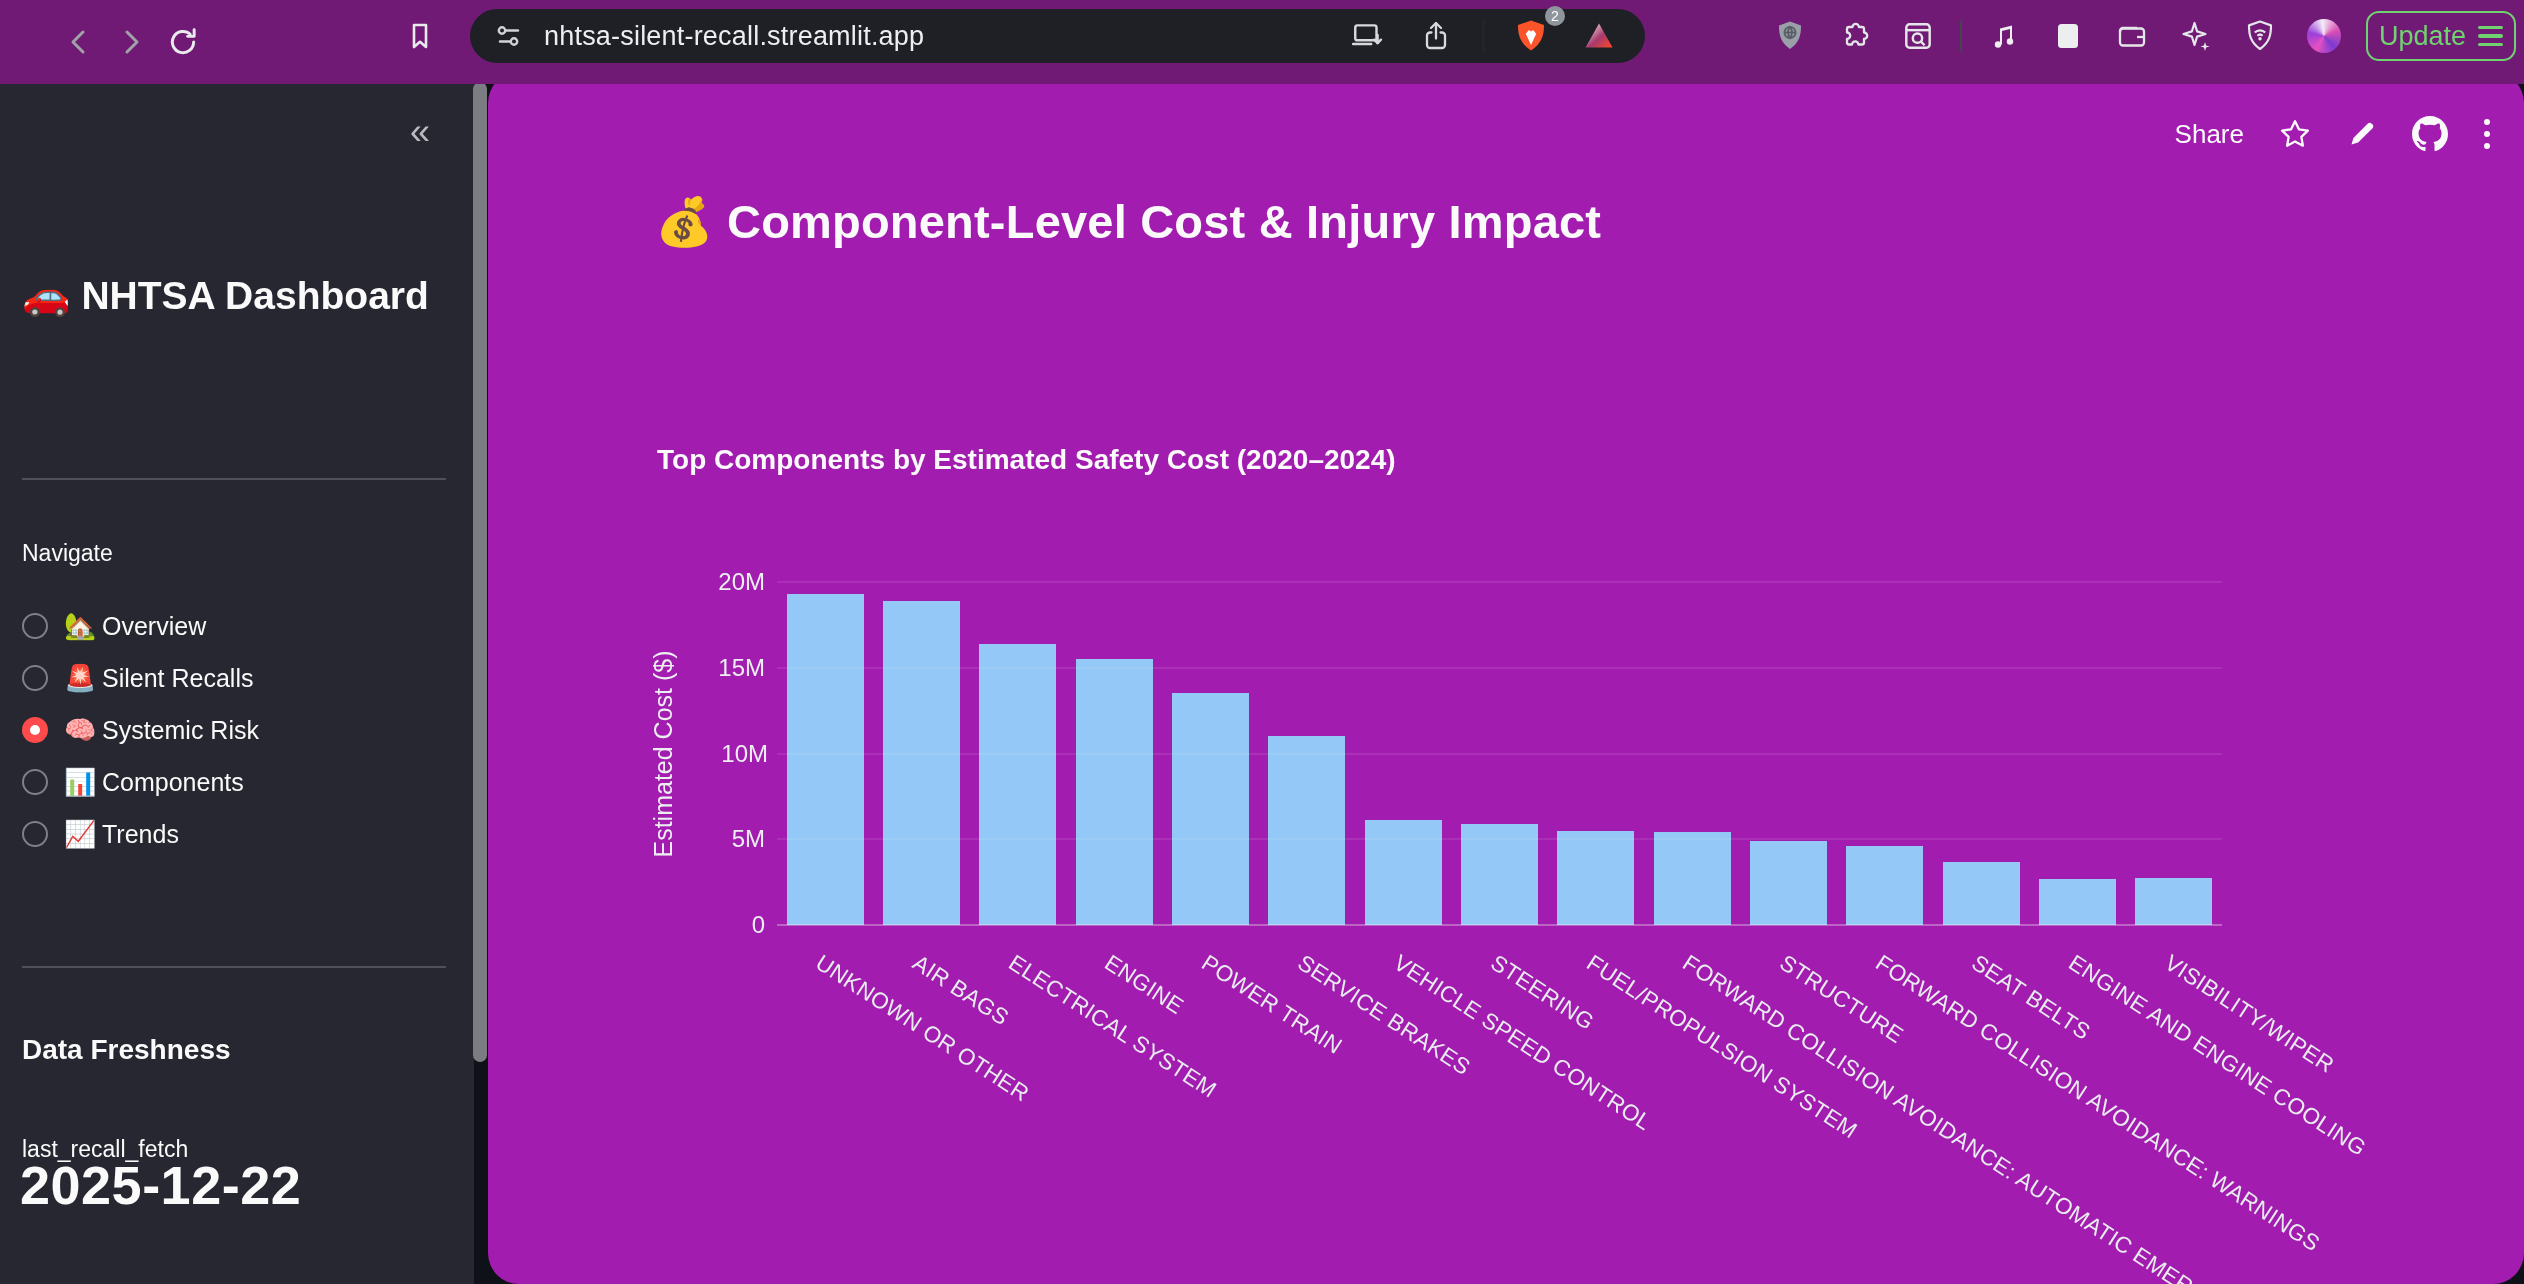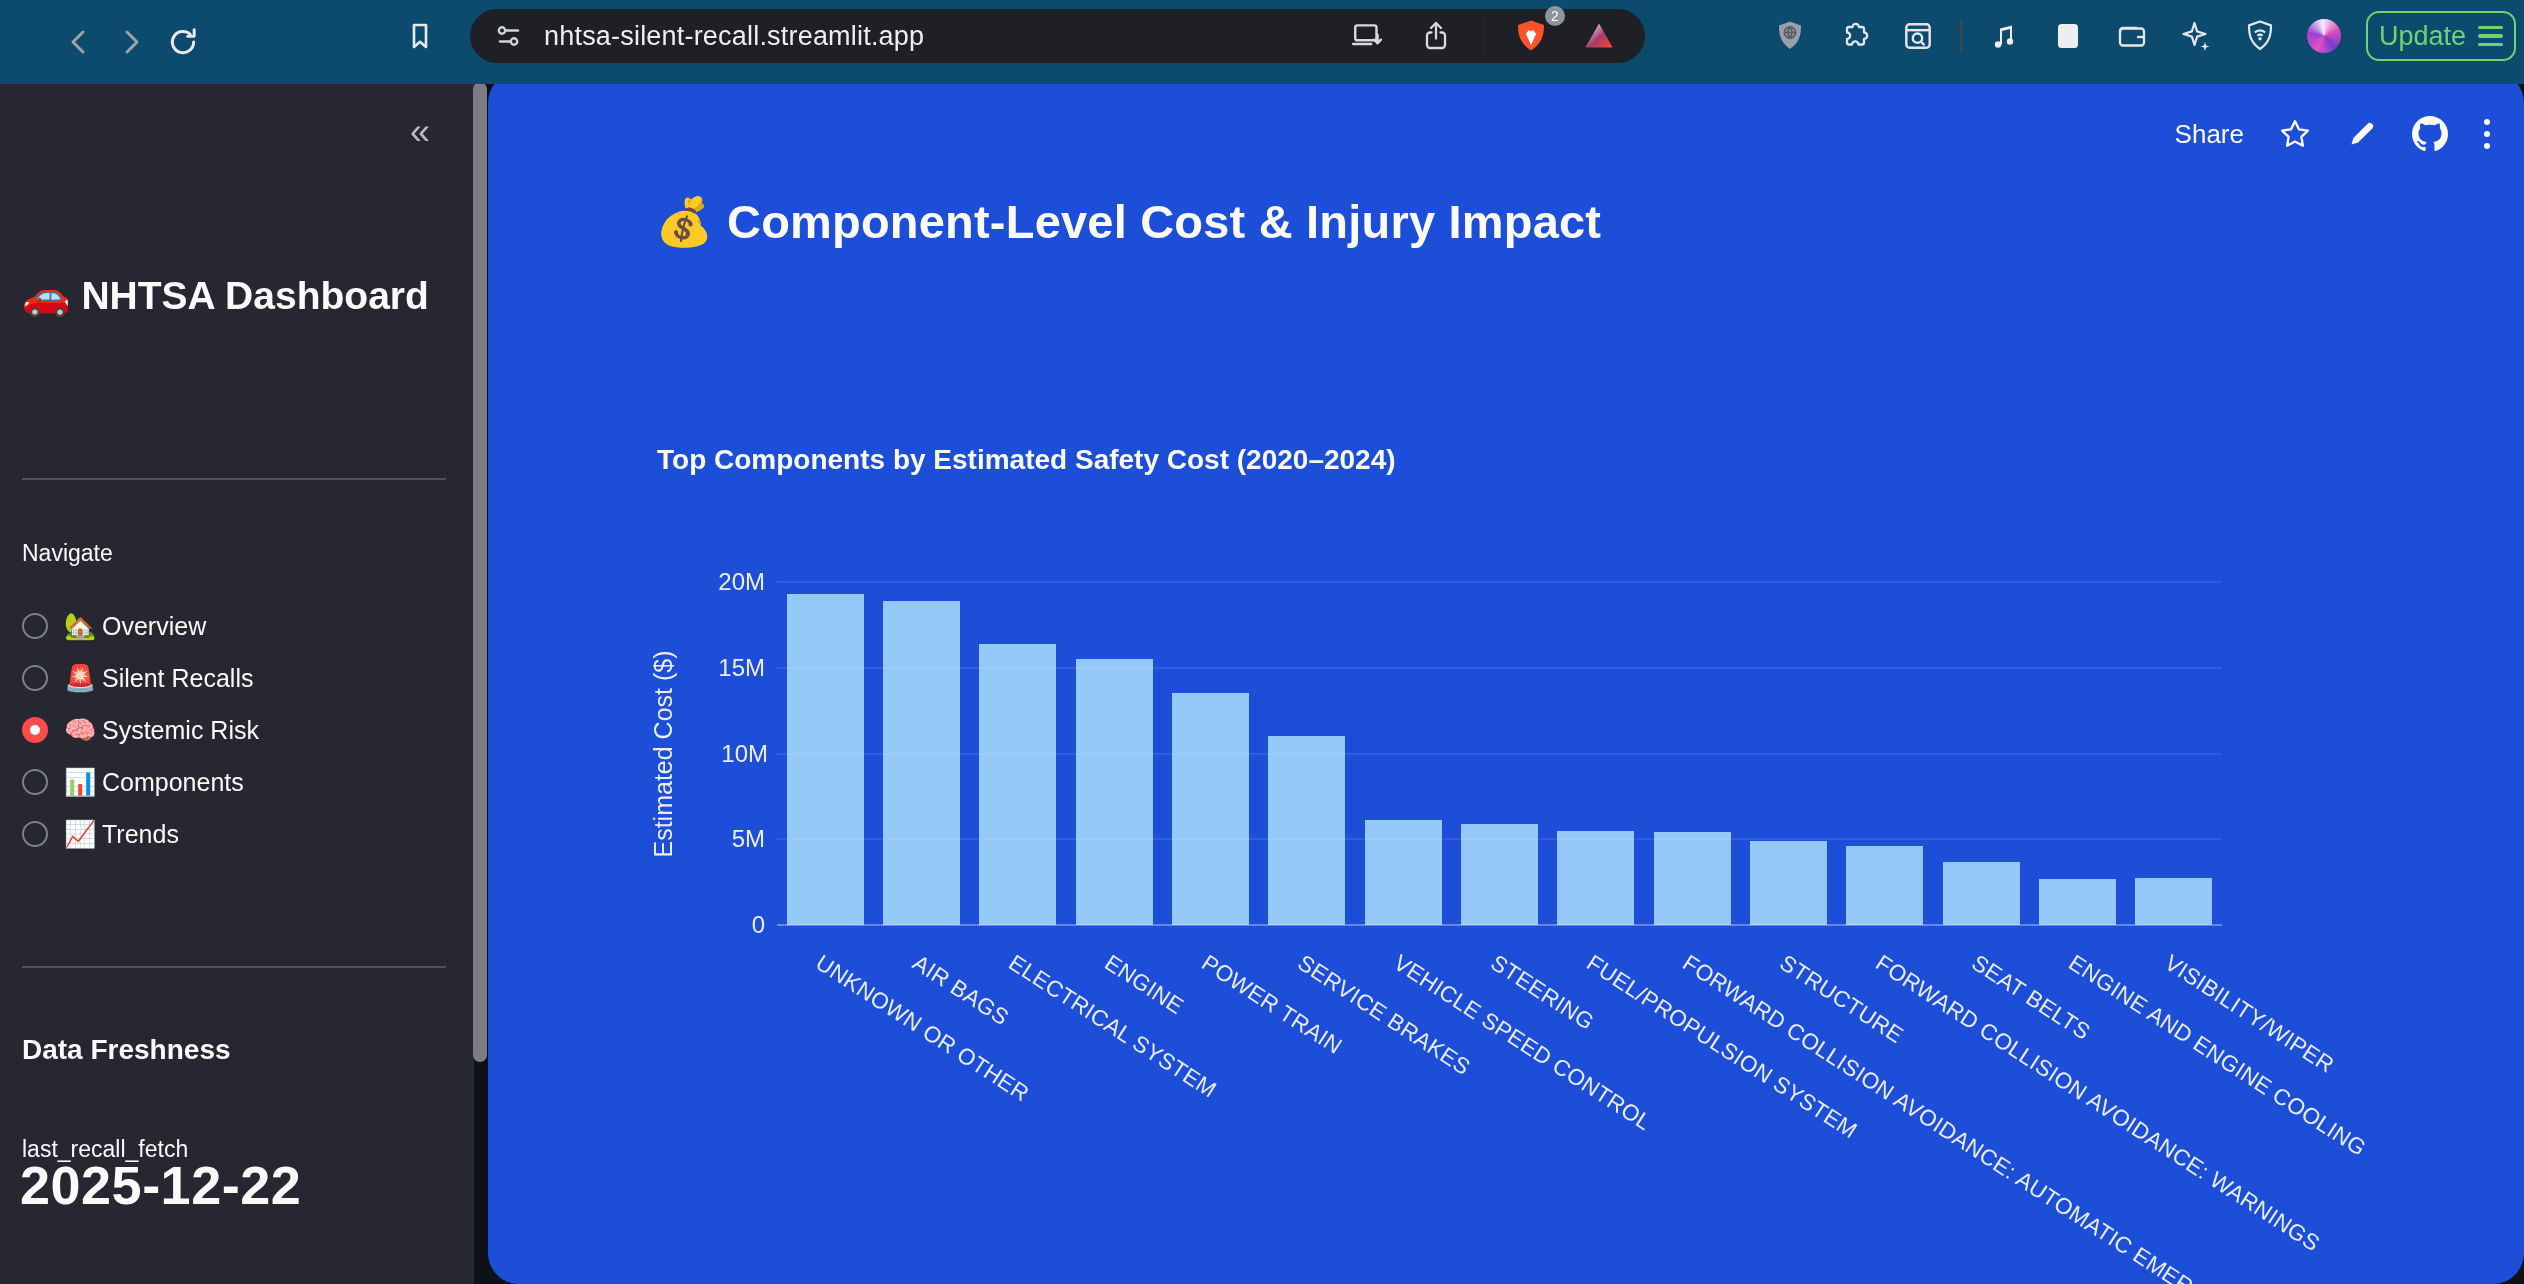--- a/index.html
+++ b/index.html
@@ -1,21 +1,21 @@
 <!DOCTYPE html>
 <html><head>
 <meta charset="utf-8">
 <style>
   * { margin:0; padding:0; box-sizing:border-box; }
   html,body { width:2524px; height:1284px; overflow:hidden; background:#0e1117;
     font-family:"Liberation Sans","DejaVu Sans",sans-serif; color:#fafafa; }
 
   
   .chrome { position:absolute; left:0; top:0; width:2524px; height:84px;
-    background:#0c4a6e; display:flex; align-items:center; z-index:50;padding-left:43px; }
+    background:#701a75; display:flex; align-items:center; z-index:50;padding-left:43px; }
   .chrome .icon-btn { display:flex; align-items:center; justify-content:center;
     width:44px; height:44px; border-radius:8px; flex:0 0 auto; cursor:pointer; }
   .nav-cluster { display:flex; align-items:center; gap:8px; margin-left:14px; }
   .bookmark-wrap { position:absolute; left:398px; top:14px; }
   .url-pill { position:absolute; left:470px; top:9px; width:1175px; height:54px;
     border-radius:27px; background:#1e2025; display:flex; align-items:center;
     padding:0 24px; }
   .url-text { font-size:27px; color:#eceef0; margin-left:20px; letter-spacing:.2px; }
   .pill-right { margin-left:auto; display:flex; align-items:center; gap:24px; }
   .v-sep { width:2px; height:32px; background:#43454b; border-radius:1px; }
@@ -30,21 +30,21 @@
     border:2.5px solid #6fd46f; border-radius:13px; color:#6fd46f;
     display:flex; align-items:center; justify-content:center; gap:12px;
     font-size:27px; cursor:pointer; background:transparent; }
   .hamburger { display:flex; flex-direction:column; gap:5px; }
   .hamburger i { display:block; width:25px; height:3.5px; background:#6fd46f; border-radius:2px; }
 
   
   .sidebar { position:absolute; left:0; top:72px; width:474px; bottom:0;
     background:#262730; }
   .main { position:absolute; left:488px; top:72px; right:0; bottom:0;
-    background:#1d4ed8;border-radius:31px; }
+    background:#a21caf;border-radius:31px; }
   .sb-scroll-thumb { position:absolute; left:473px; top:82px; width:14px; height:980px;
     background:#7c7d83; border-radius:7px; z-index:10; cursor:grab; }
 
   
   .collapse { position:absolute; top:42px; right:44px; font-size:36px; color:#b9bbc0;
     cursor:pointer; line-height:1; }
   .sb-title { position:absolute; left:22px; top:196px; width:420px;
     font-size:39px; font-weight:700; line-height:1.45; }
   .sb-divider { position:absolute; left:22px; width:424px; height:0;
     border-top:2px solid rgba(250,250,250,.2); }

